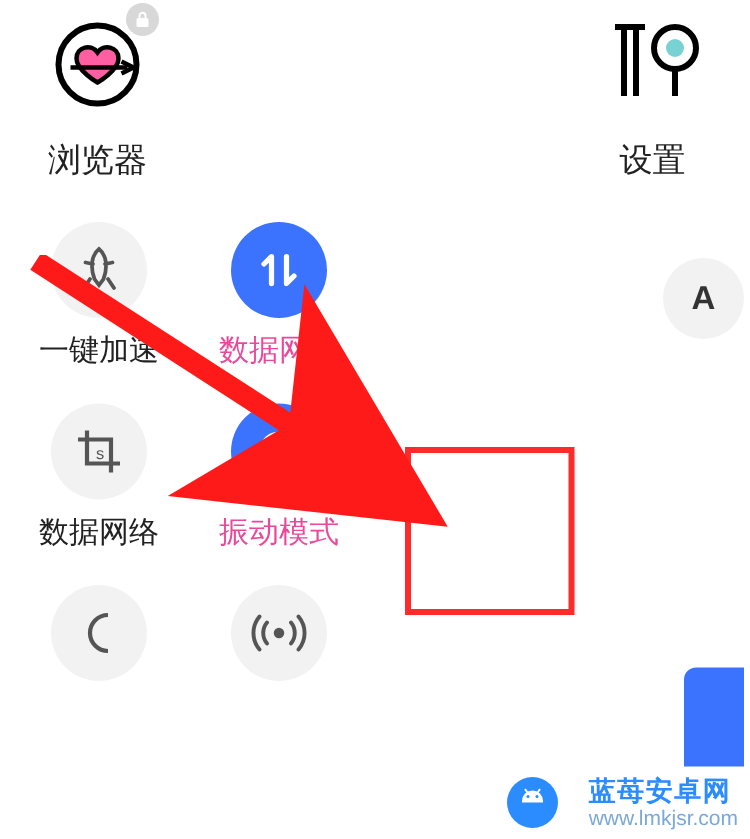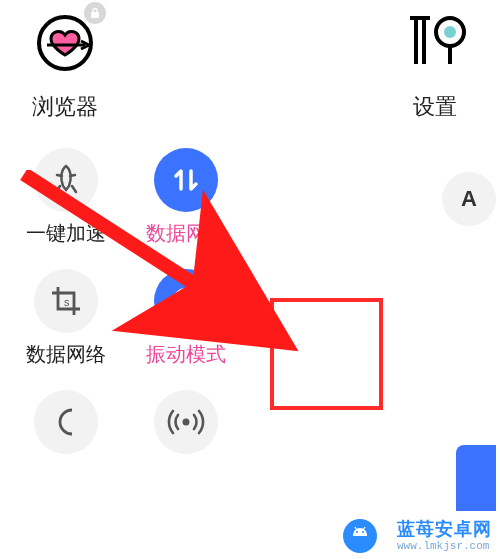--- a/index.html
+++ b/index.html
@@ -17,21 +17,21 @@
   .tile-label { margin-top:8px; font-size:20px; color:#222; }
   .tile-label.active { color:#ec4899; }
   .edit-btn { position:absolute; right:4px; top:172px; width:54px; height:54px; border-radius:50%; background:#f2f2f2; display:flex; align-items:center; justify-content:center; font-size:22px; color:#333; font-weight:600; }
   .highlight-box { position:absolute; left:270px; top:298px; width:113px; height:112px; border:4px solid #ff2a2a; pointer-events:none; }
   .arrow { position:absolute; left:20px; top:170px; pointer-events:none; }
   .blue-bar { position:absolute; right:4px; bottom:48px; width:40px; height:66px; background:#3b73ff; border-top-left-radius:8px; }
   .watermark { position:absolute; right:8px; bottom:6px; display:flex; align-items:center; gap:20px; }
   .wm-badge { width:34px; height:34px; border-radius:50%; background:#2a8cff; display:flex; align-items:center; justify-content:center; }
   .wm-text { display:flex; flex-direction:column; line-height:1.1; }
   .wm-title { font-size:18px; color:#2a8cff; font-weight:600; letter-spacing:1px; }
-  .wm-url { font-size:11px; color:#7aa8d8;font-family:Liberation Mono, monospace; }
+  .wm-url { font-size:14px; color:#7aa8d8; }
 </style>
 </head>
 <body>
 
 <div class="app-row">
   <div class="app">
     <div class="app-icon-wrap">
       <svg width="64" height="64" viewBox="0 0 64 64">
         <circle cx="32" cy="32" r="26" fill="none" stroke="#000" stroke-width="4"></circle>
         <path d="M32 24c-4-6-14-4-14 4 0 8 14 16 14 16s14-8 14-16c0-8-10-10-14-4z" fill="#ff5fa2" stroke="#000" stroke-width="3"></path>

